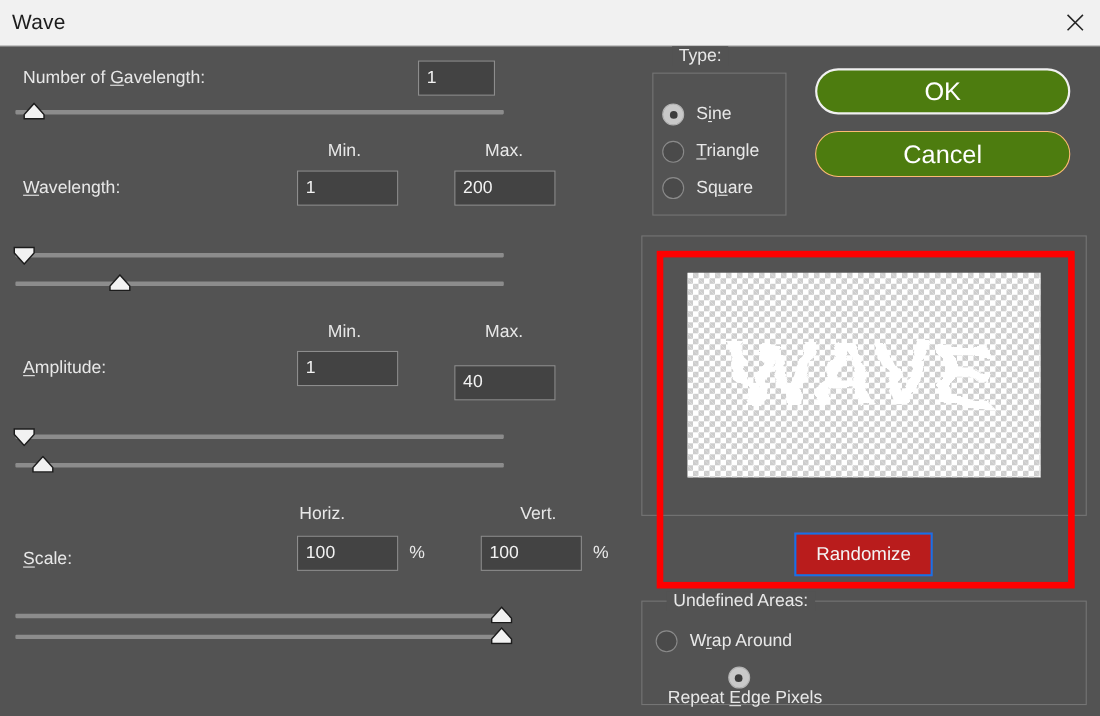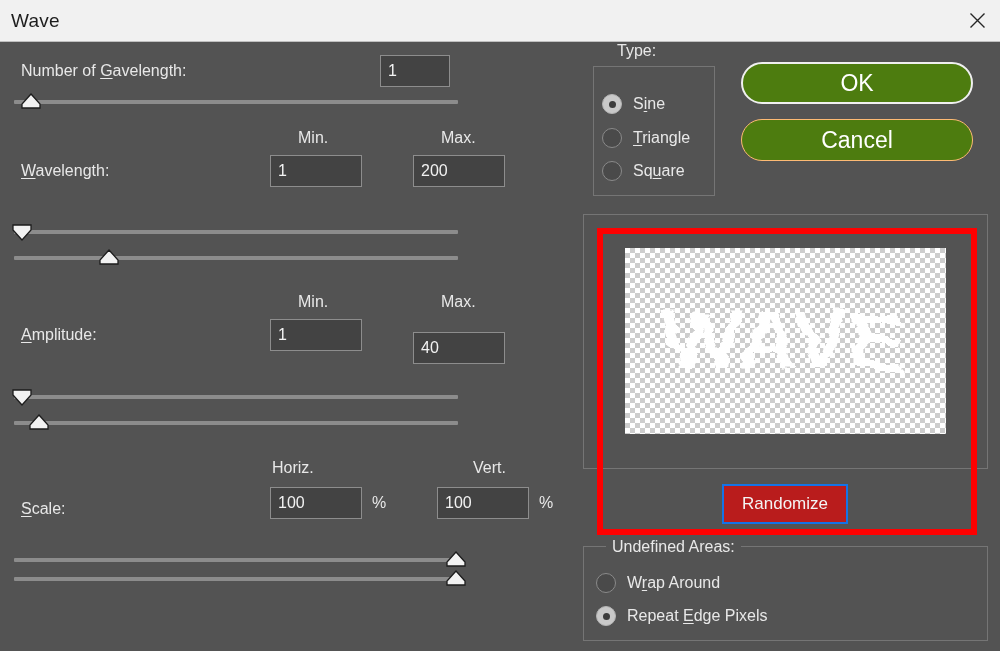--- a/index.html
+++ b/index.html
@@ -362,18 +362,18 @@
 
   <div class="red-highlight" style="left:597px; top:228px; width:380px; height:307px;"></div>
 
   <div class="groupbox" style="left:583px; top:546px; width:405px; height:95px;"></div>
   <div class="groupbox-legend" style="left:606px; top:538px;">Undefined Areas:</div>
 
   <div class="radio-row" style="left:596px; top:573px;">
     <span class="radio off"></span>
     <span class="radio-label"><span>W</span><u>r</u><span>ap Around</span></span>
   </div>
-  <div class="radio-row" style="left:596px; top:606px;">
+  <div class="radio-row" style="left:596px; top:606px;flex-direction:column;">
     <span class="radio on"></span>
     <span class="radio-label"><span>Repeat </span><u>E</u><span>dge Pixels</span></span>
   </div>
 
 </div>
 
 </body></html>

